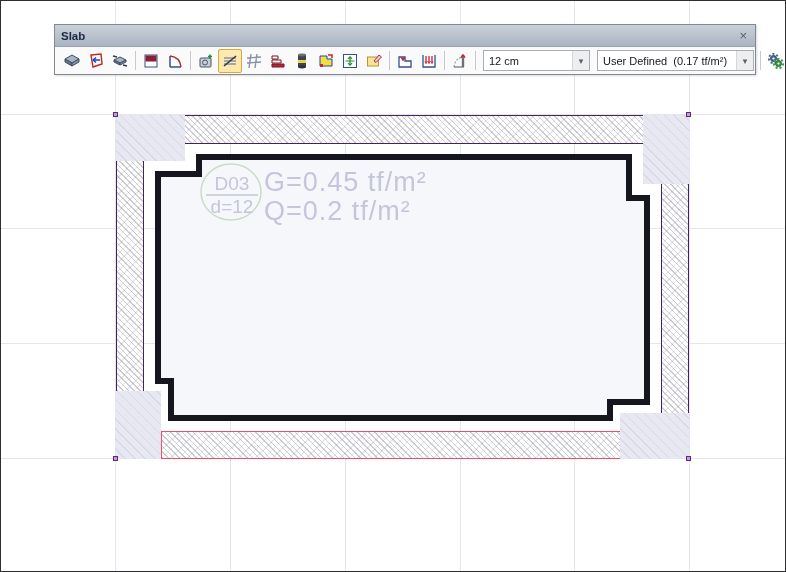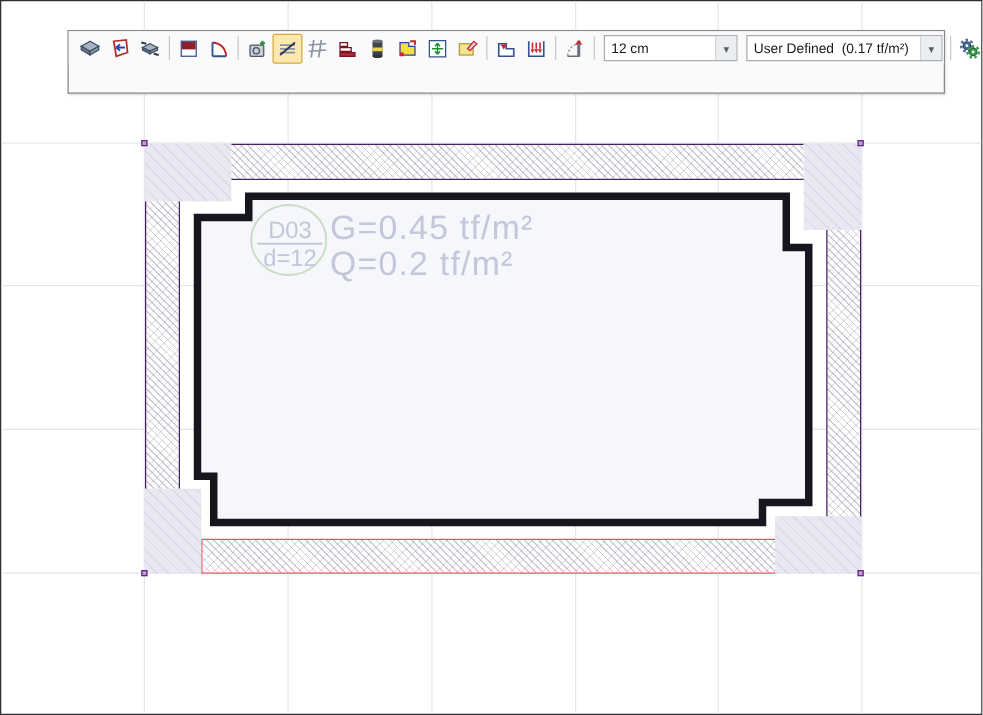--- a/index.html
+++ b/index.html
@@ -85,20 +85,24 @@
     <text x="263" y="190" font-size="27" fill="#c5c5db" letter-spacing="1">G=0.45 tf/m²</text>
     <text x="263" y="219" font-size="27" fill="#c5c5db" letter-spacing="1">Q=0.2 tf/m²</text>
   </svg>
 
   <div class="handle" style="left:112px;top:111px"></div>
   <div class="handle" style="left:685px;top:111px"></div>
   <div class="handle" style="left:112px;top:455px"></div>
   <div class="handle" style="left:685px;top:455px"></div>
 
   <div class="toolwin">
+    <div class="titlebar">
+      <span class="title">Slab</span>
+      <span class="close">×</span>
+    </div>
     <div class="toolrow">
 
       <div class="tbtn">
         <svg width="18" height="18" viewBox="0 0 18 18">
           <polygon points="2,7 9,3 16,7 9,11" fill="#a9b4c2" stroke="#3f4e63"></polygon>
           <polygon points="2,7 2,10 9,14 9,11" fill="#67758a" stroke="#3f4e63"></polygon>
           <polygon points="16,7 16,10 9,14 9,11" fill="#8794a6" stroke="#3f4e63"></polygon>
         </svg>
       </div>
       <div class="tbtn">

